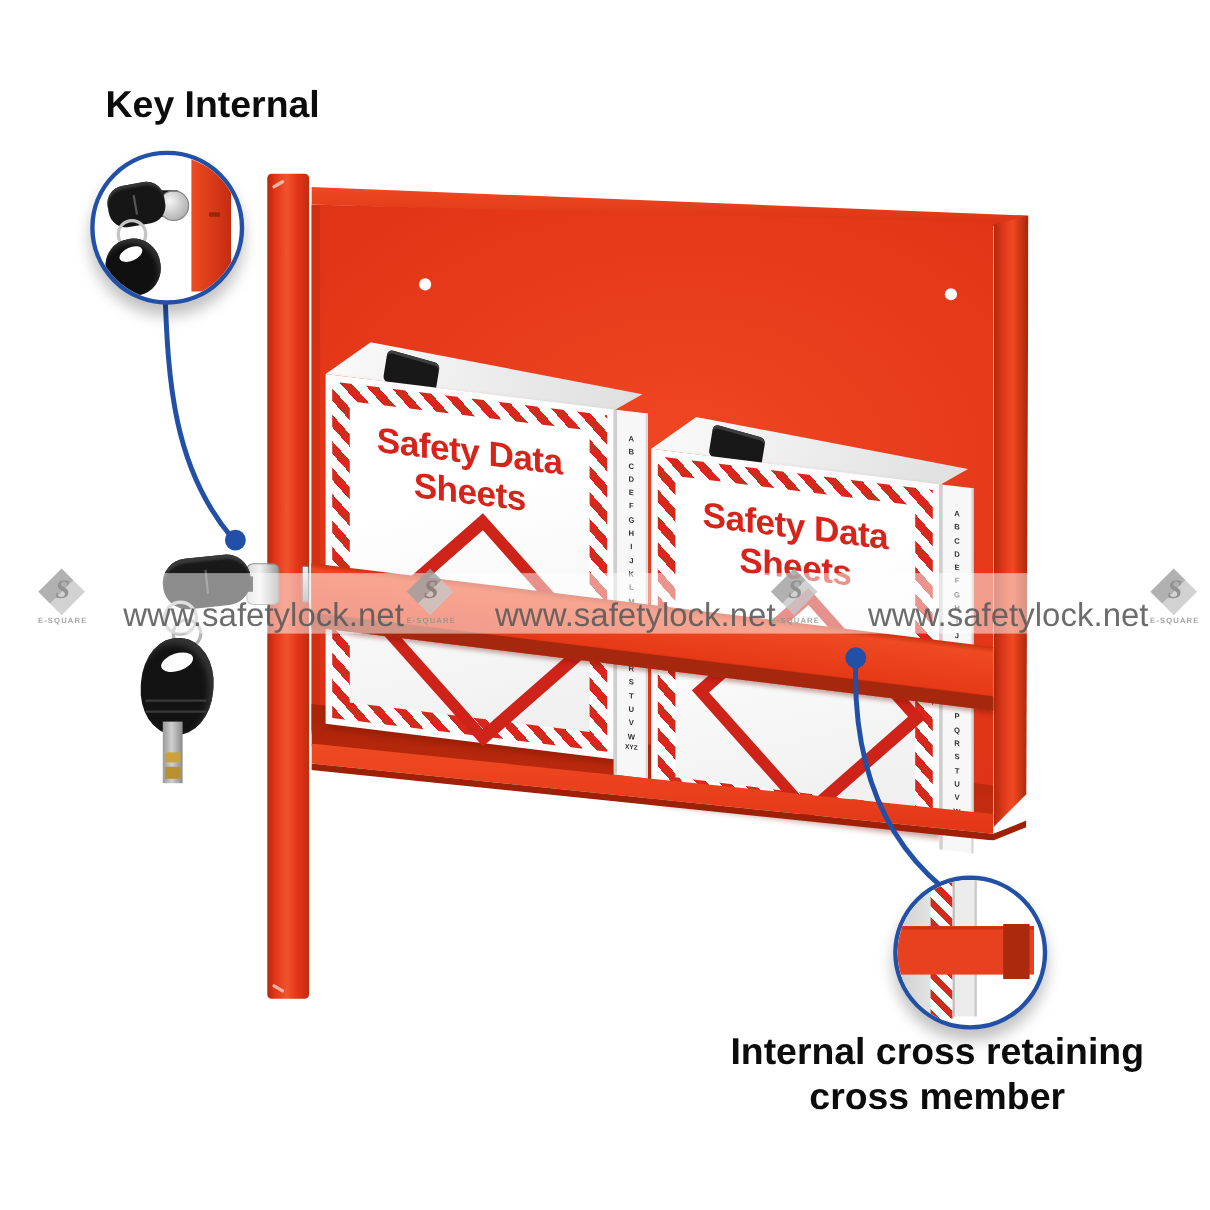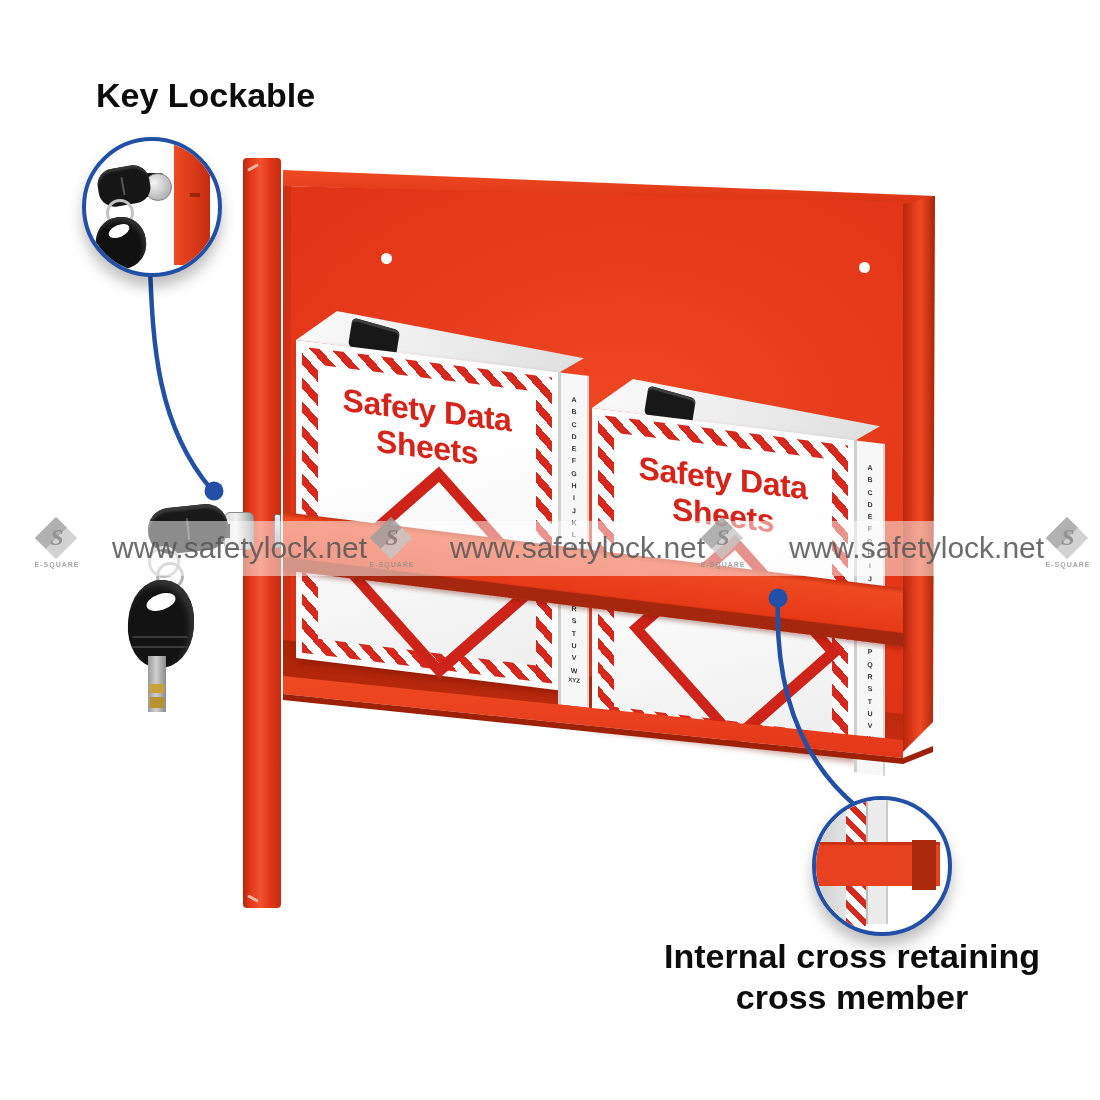--- a/index.html
+++ b/index.html
@@ -71,21 +71,21 @@
   .fob{left:128px;top:580px;width:66px;height:88px;border-radius:48%;background:#131313;
     transform:rotate(4deg);box-shadow:inset -4px 6px 6px #353535;}
   .fob-hole{left:146px;top:594px;width:30px;height:16px;border-radius:50%;background:#fff;
     transform:rotate(-18deg);}
   .fob-ridge{left:132px;width:56px;height:2px;background:#3a3a3a;border-radius:2px;}
   .blade{left:148px;top:656px;width:18px;height:56px;background:linear-gradient(90deg,#9a9a9a,#cfcfcf 45%,#8b8b8b);}
   .notch1{left:150px;top:684px;width:14px;height:9px;background:#c9a23a;}
   .notch2{left:150px;top:697px;width:14px;height:11px;background:#b8922f;}
   
   .wm-band{left:0;top:521px;width:1100px;height:55px;background:rgba(255,255,255,.5);}
-  .wm-text{top:10px;font-size:30px;color:rgba(88,88,88,.88);white-space:nowrap;}
+  .wm-text{top:22px;font-size:30px;color:rgba(88,88,88,.88);white-space:nowrap;}
   .wm-logo{width:58px;height:55px;text-align:center;opacity:.8;}
   .wm-diamond{left:13px;top:2px;width:30px;height:30px;transform:rotate(45deg);
     background:linear-gradient(90deg,#9e9e9e 50%,#c7c7c7 50%);}
   .wm-s{left:0px;top:3px;width:58px;text-align:center;font-size:24px;font-weight:bold;
     font-style:italic;color:#777;font-family:"Liberation Serif",serif;}
   .wm-brand{left:0;top:40px;width:58px;text-align:center;font-size:7px;font-weight:bold;
     color:#8f8f8f;letter-spacing:1px;}
   
   .inset{width:132px;height:132px;border-radius:50%;border:4px solid #2150a6;background:#fff;
     overflow:hidden;box-shadow:0 10px 14px rgba(0,0,0,.25);}
@@ -291,19 +291,19 @@
 
   <div class="abs inset" style="left:812px;top:796px;">
     <div class="abs c2-grayleft"></div>
     <div class="abs c2-stripes" style="top:0;"></div>
     <div class="abs c2-stripes" style="top:84px;"></div>
     <div class="abs c2-spine"></div>
     <div class="abs c2-bar"></div>
     <div class="abs c2-cap"></div>
   </div>
 
-  <div class="abs headline" style="left:96px;top:76px;">Key Lockable</div>
+  <div class="abs headline" style="left:96px;top:76px;">Key Internal</div>
   <div class="abs bottom-label">
     <span>Internal cross retaining</span><br>
     <span>cross member</span>
   </div>
 
 </div>
 
 </body></html>

